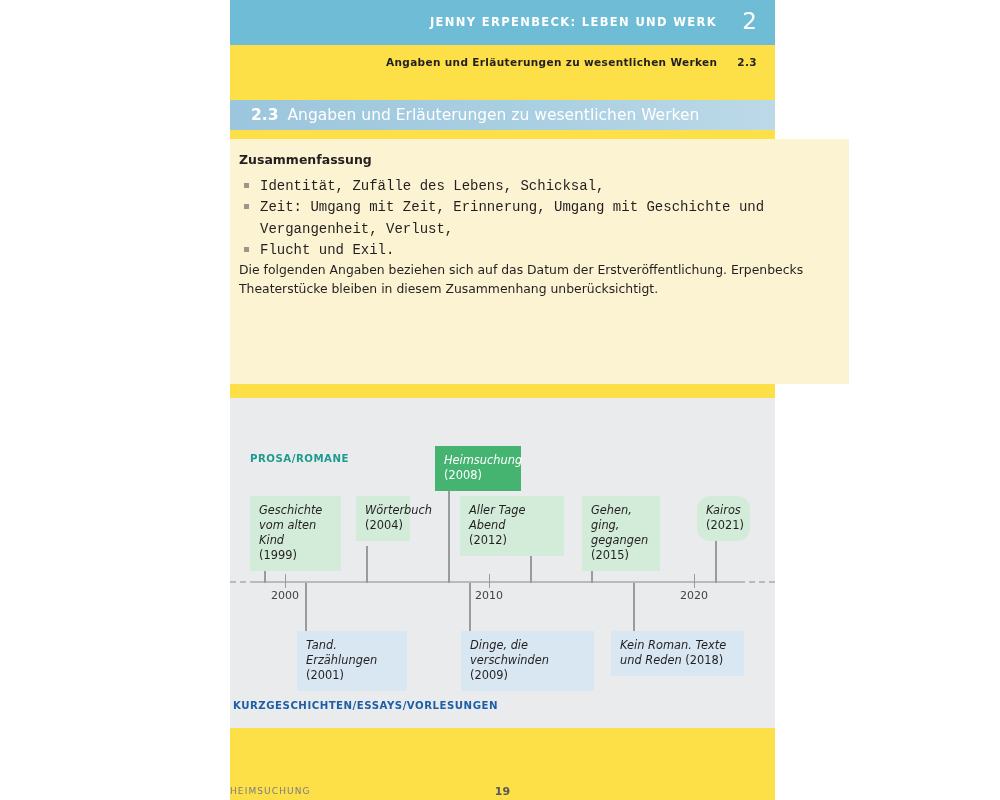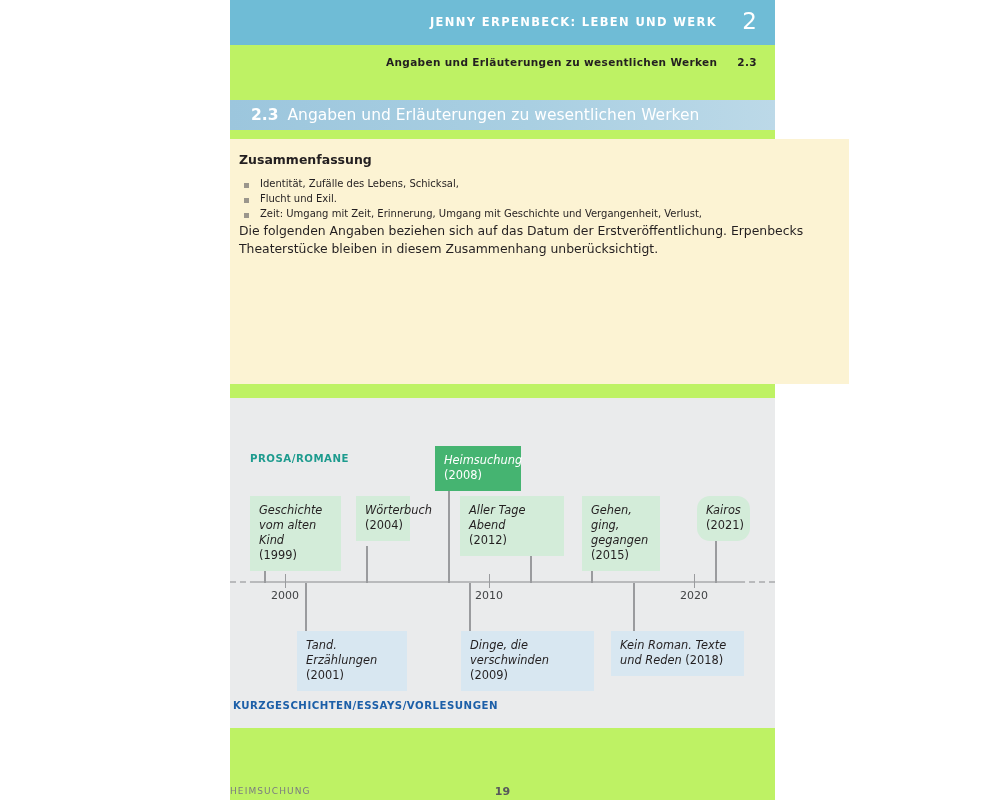--- a/index.html
+++ b/index.html
@@ -15,21 +15,21 @@
     overflow: hidden;
   }
 
   
   .page {
     position: absolute;
     left: 230px;
     top: 0;
     width: 545px;
     height: 800px;
-    background: #bef264;
+    background: #fde047;
   }
 
   
   .run-head {
     position: absolute;
     left: 0;
     top: 0;
     width: 545px;
     height: 45px;
     background: #6fbcd6;
@@ -117,24 +117,25 @@
     line-height: 1.52;
     color: #231f20;
   }
   .summary ul {
     list-style: none;
     margin: 0;
     padding: 0;
   }
   .summary li {
     position: relative;
-    font-size: 10px;
+    font-size: 14px;
     line-height: 1.52;
     color: #231f20;
     padding-left: 21px;
+    font-family: Liberation Mono, monospace;
   }
   .summary li::before {
     content: "";
     position: absolute;
     left: 5px;
     top: 7px;
     width: 5px;
     height: 5px;
     background: #9b968c;
   }
@@ -271,22 +272,22 @@
 
   <div class="sect-band">
     <span class="sect-num">2.3</span>
     <span class="sect-title">Angaben und Erläuterungen zu wesentlichen Werken</span>
   </div>
 
   <div class="summary">
     <div class="summary-heading">Zusammenfassung</div>
     <ul>
       <li>Identität, Zufälle des Lebens, Schicksal,</li>
+      <li>Zeit: Umgang mit Zeit, Erinnerung, Umgang mit Geschichte und Vergangenheit, Verlust,</li>
       <li>Flucht und Exil.</li>
-      <li>Zeit: Umgang mit Zeit, Erinnerung, Umgang mit Geschichte und Vergangenheit, Verlust,</li>
     </ul>
     <p>Die folgenden Angaben beziehen sich auf das Datum der Erstveröffentlichung. Erpenbecks Theaterstücke bleiben in diesem Zusammenhang unberücksichtigt.</p>
   </div>
 
   <div class="tl-panel">
 
     <div class="tl-label tl-label-top">PROSA/ROMANE</div>
     <div class="tl-label tl-label-bottom">KURZGESCHICHTEN/ESSAYS/VORLESUNGEN</div>
 
     <div class="axis"></div>

